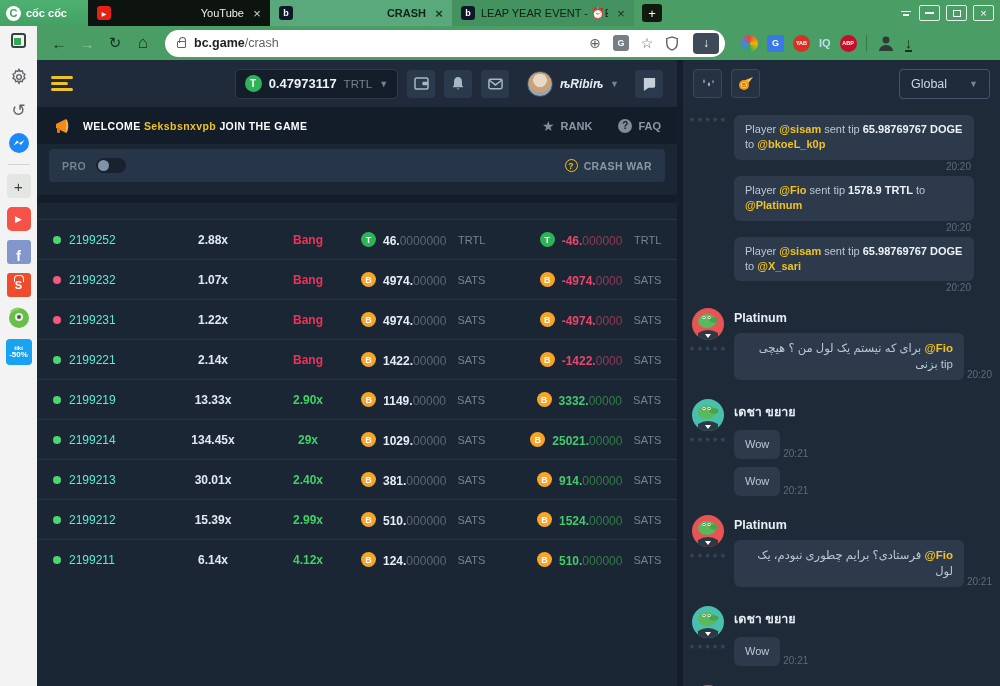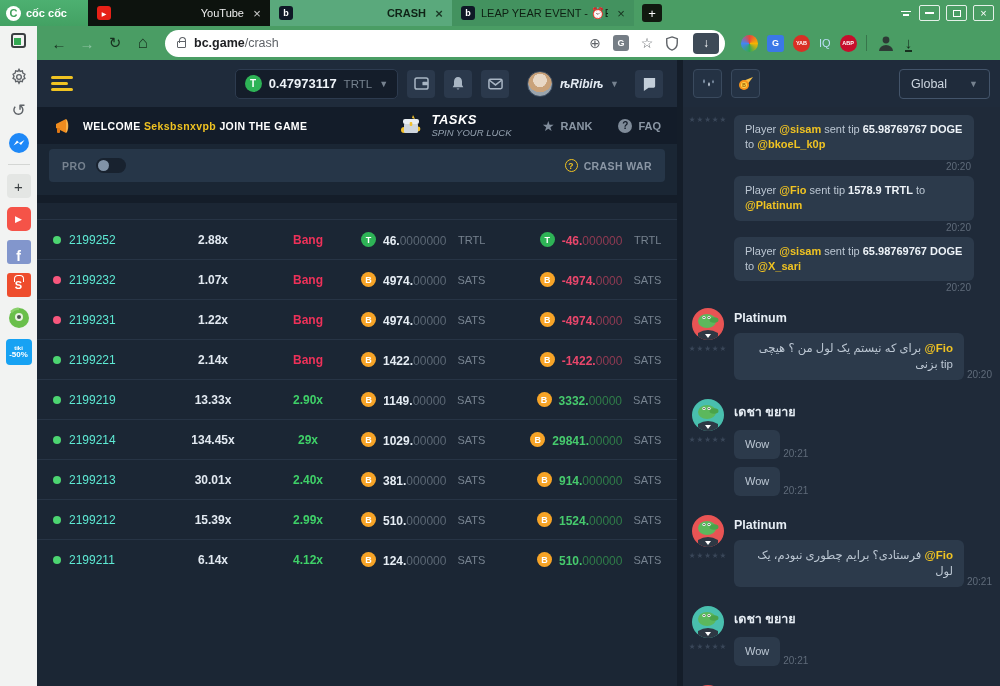--- a/index.html
+++ b/index.html
@@ -34,21 +34,21 @@
   .lock{width:9px;height:7px;border:1.5px solid #5f6368;border-radius:1px;position:relative;margin-top:3px;}
   .lock::before{content:"";position:absolute;left:1px;top:-5px;width:5px;height:5px;border:1.5px solid #5f6368;border-bottom:none;border-radius:4px 4px 0 0;}
   .url{flex:1;font-size:12.5px;color:#202124;white-space:nowrap;}
   .url i{color:#5f6368}
   .u-ic{color:#5f6368;font-size:14px;width:20px;text-align:center;}
   .dlbtn{width:26px;height:21px;background:#3e4a57;border-radius:4px;color:#fff;display:flex;align-items:center;justify-content:center;font-size:12px;font-weight:bold;}
   .ext{display:flex;align-items:center;gap:9px;margin-left:12px;}
   .ext-wheel{width:17px;height:17px;border-radius:50%;background:conic-gradient(#e8453c,#f5b400,#34a853,#4285f4,#e8453c);}
   .ext-tr{width:17px;height:17px;border-radius:3px;background:#3b78e7;color:#fff;font-size:9px;font-weight:bold;display:flex;align-items:center;justify-content:center;}
   .ext-yab{width:17px;height:17px;border-radius:50%;background:#d93025;color:#fff;font-size:5.5px;font-weight:bold;display:flex;align-items:center;justify-content:center;}
-  .ext-iq{color:#b9def5;font-weight:normal;font-size:11px;}
+  .ext-iq{color:#b9def5;font-weight:bold;font-size:11px;}
   .ext-abp{width:17px;height:17px;border-radius:50%;background:#c70d2c;color:#fff;font-size:5.5px;font-weight:bold;display:flex;align-items:center;justify-content:center;}
   .ext-div{width:1px;height:16px;background:rgba(0,0,0,.25);}
   .person-ic svg{display:block}
   
   .vside{position:absolute;left:0;top:26px;bottom:0;width:37px;background:#f2f3f2;display:flex;flex-direction:column;align-items:center;padding-top:7px;gap:9px;z-index:5;}
   .vs-sq{width:15px;height:15px;border:2px solid #3c4043;border-radius:3px;position:relative;}
   .vs-sq::after{content:"";position:absolute;left:1px;bottom:1px;width:7px;height:7px;background:#34a853;}
   .vs-ic{width:24px;height:24px;display:flex;align-items:center;justify-content:center;color:#5f6368;}
   .vs-hist{font-size:17px;color:#5f6368;}
   .vs-div{width:22px;height:1px;background:#d4d6d4;}
@@ -310,36 +310,20 @@
 
     <div class="banner">
       <span>
         <svg width="20" height="18" viewBox="0 0 20 18">
             <path d="M3 7 L13 2 V16 L3 11 Z" fill="#f08c1e"></path>
             <path d="M13 2 C16 4 16 14 13 16 Z" fill="#f9b24a"></path>
             <rect x="4" y="11" width="3" height="5" rx="1" fill="#e07713"></rect>
           </svg>
       </span>
       <span class="wtxt"><span>WELCOME </span><em>Seksbsnxvpb</em><span> JOIN THE GAME</span></span>
-      <div class="tasks">
-        <span>
-          <svg width="24" height="22" viewBox="0 0 24 22">
-              <circle cx="5" cy="16" r="3" fill="#f2c12e"></circle>
-              <circle cx="19" cy="15" r="2.4" fill="#f2c12e"></circle>
-              <rect x="5" y="9" width="14" height="10" rx="1.5" fill="#cfd6dd"></rect>
-              <rect x="4" y="5" width="16" height="5" rx="2" fill="#e9eef3"></rect>
-              <rect x="10.7" y="8" width="2.6" height="4" rx="1" fill="#f2c12e"></rect>
-              <path d="M14 1 l2 4 -3 -1 Z" fill="#f2c12e"></path>
-            </svg>
-        </span>
-        <span class="tcol">
-          <b>TASKS</b>
-          <i>SPIN YOUR LUCK</i>
-        </span>
-      </div>
       <div class="rank">
         <span class="star-g">★</span>
         <span>RANK</span>
       </div>
       <div class="faq">
         <span class="qcirc">?</span>
         <span>FAQ</span>
       </div>
     </div>
 
@@ -459,21 +443,21 @@
           </span>
         <span class="result">134.45x</span>
         <span class="payout" data-variant="win">29x</span>
         <span class="num-cell">
             <span class="coin coin-16" data-variant="SATS">B</span>
             <span class="num"><b>1029.</b><i>00000</i></span>
             <span class="cur">SATS</span>
           </span>
         <span class="num-cell pwrap" data-variant="pos">
             <span class="coin coin-16" data-variant="SATS">B</span>
-            <span class="num"><b>29841.</b><i>00000</i></span>
+            <span class="num"><b>25021.</b><i>00000</i></span>
             <span class="cur">SATS</span>
           </span>
       </div>
 
       <div class="trow">
         <span class="id-cell">
             <s class="dot" style="text-decoration:none" data-variant="green"></s>
             <span class="gid">2199213</span>
           </span>
         <span class="result">30.01x</span>

